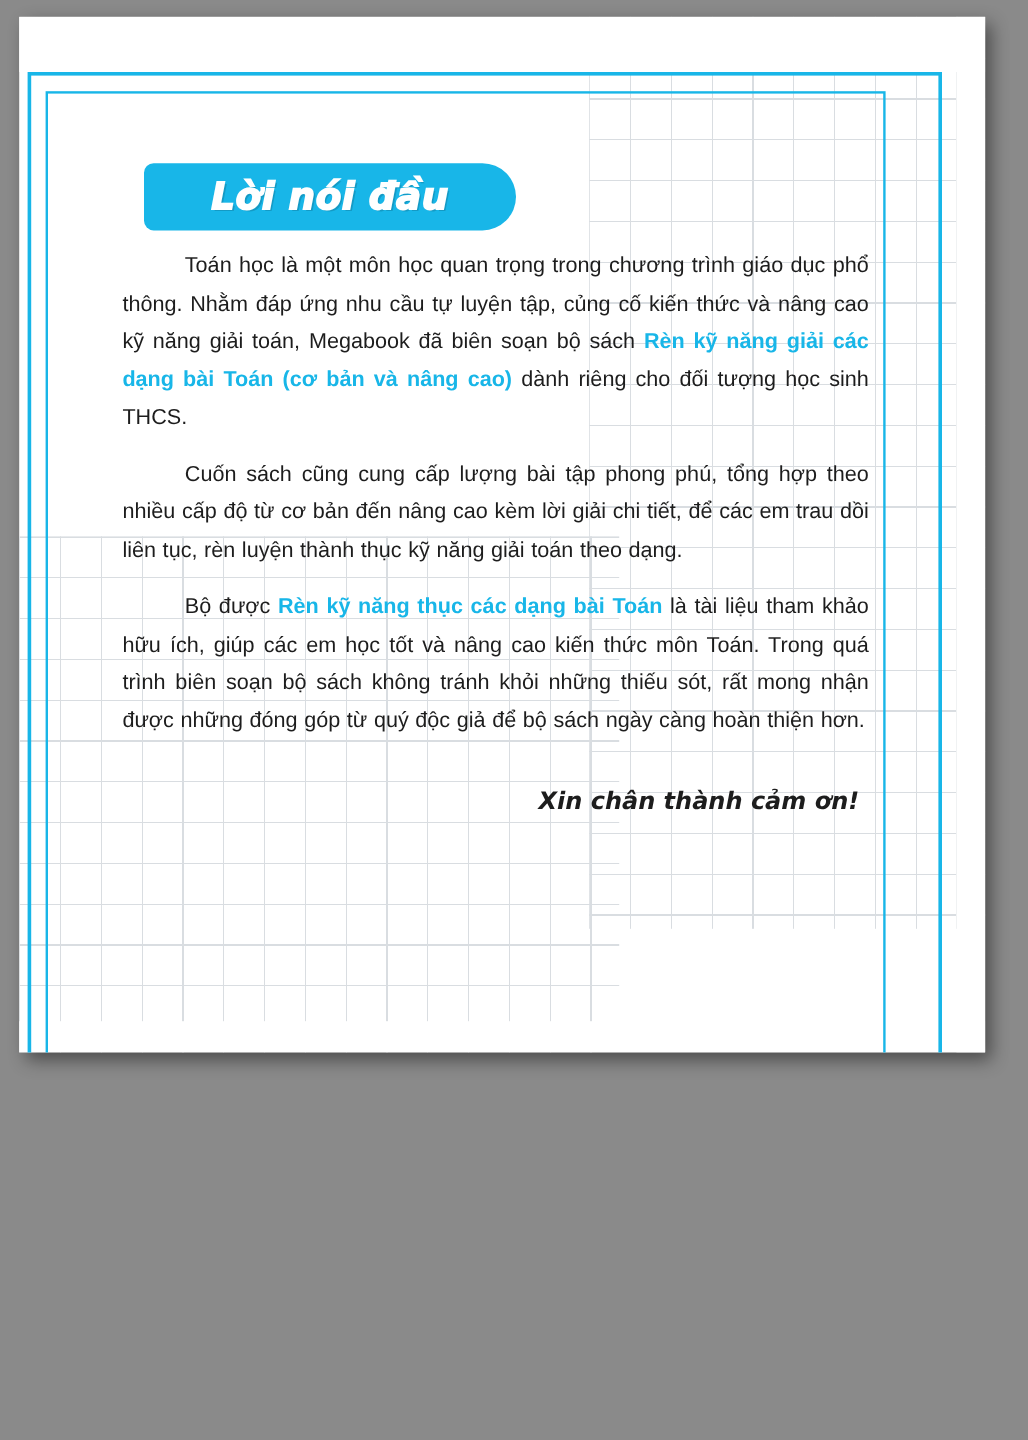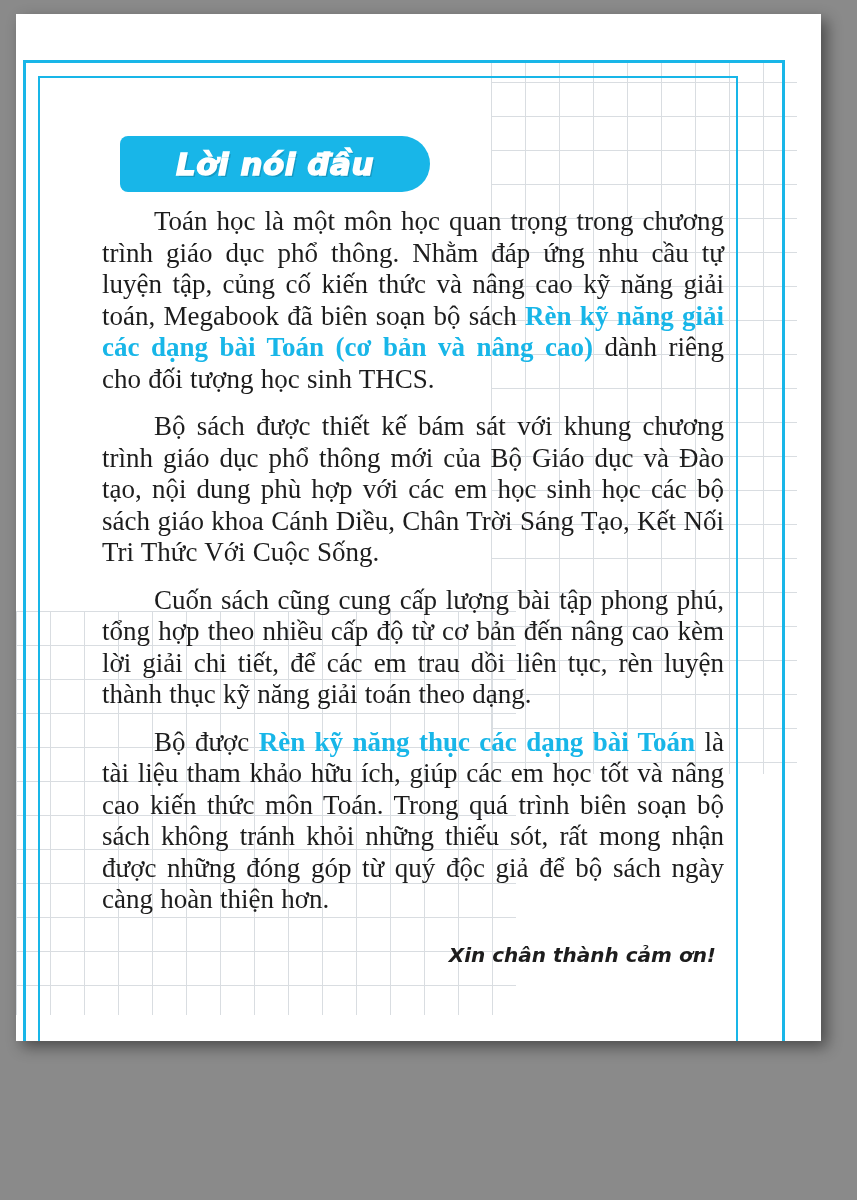--- a/index.html
+++ b/index.html
@@ -13,21 +13,21 @@
     overflow: hidden;
     font-family: "DejaVu Sans", sans-serif;
   }
 
   
   .page {
     position: absolute;
     left: 16px;
     top: 14px;
     width: 805px;
-    height: 1027px;
+    height: 863px;
     background: #ffffff;
     box-shadow: 6px 6px 14px rgba(0,0,0,0.45);
     overflow: hidden;
   }
 
   
   .grid-layer {
     position: absolute;
     inset: 0;
     pointer-events: none;
@@ -127,35 +127,35 @@
   
   .content {
     position: absolute;
     left: 86px;
     top: 192px;
     width: 622px;
     color: #222222;
   }
   p.para {
     margin: 0 0 16px 0;
-    font-family: Liberation Serif, serif;
-    font-size: 27px;
+    font-family: Liberation Sans, sans-serif;
+    font-size: 18px;
     line-height: 31.5px;
     text-align: justify;
     text-indent: 52px;
     color: #1d1d1d;
     word-spacing: 0.5px;
   }
   p.para:last-of-type { margin-bottom: 0; }
   .hl {
     color: #18b6e8;
     font-weight: bold;
   }
   .closing {
-    margin: 27px 0 0 0;
+    margin: 39px 0 0 0;
     text-align: right;
     font-family: "DejaVu Sans", sans-serif;
     font-style: italic;
     font-weight: bold;
     font-size: 20px;
     color: #1d1d1d;
     padding-right: 8px;
   }
 </style>
 </head>
@@ -175,21 +175,20 @@
   <div class="frame-inner"></div>
 
   <div class="banner">
     <span class="banner-text">Lời nói đầu</span>
   </div>
 
   <div class="content">
 
     <p class="para"><span>Toán học là một môn học quan trọng trong chương trình giáo dục phổ thông. Nhằm đáp ứng nhu cầu tự luyện tập, củng cố kiến thức và nâng cao kỹ năng giải toán, Megabook đã biên soạn bộ sách </span><span class="hl">Rèn kỹ năng giải các dạng bài Toán (cơ bản và nâng cao)</span><span> dành riêng cho đối tượng học sinh THCS.</span></p>
 
-    <p class="para"><span>Bộ sách được thiết kế bám sát với khung chương trình giáo dục phổ thông mới của Bộ Giáo dục và Đào tạo, nội dung phù hợp với các em học sinh học các bộ sách giáo khoa Cánh Diều, Chân Trời Sáng Tạo, Kết Nối Tri Thức Với Cuộc Sống.</span></p>
 
 
     <p class="para"><span>Cuốn sách cũng cung cấp lượng bài tập phong phú, tổng hợp theo nhiều cấp độ từ cơ bản đến nâng cao kèm lời giải chi tiết, để các em trau dồi liên tục, rèn luyện thành thục kỹ năng giải toán theo dạng.</span></p>
 
     <p class="para"><span>Bộ được </span><span class="hl">Rèn kỹ năng thục các dạng bài Toán</span><span> là tài liệu tham khảo hữu ích, giúp các em học tốt và nâng cao kiến thức môn Toán. Trong quá trình biên soạn bộ sách không tránh khỏi những thiếu sót, rất mong nhận được những đóng góp từ quý độc giả để bộ sách ngày càng hoàn thiện hơn.</span></p>
 
     <p class="closing">Xin chân thành cảm ơn!</p>
   </div>
 
 </div>

